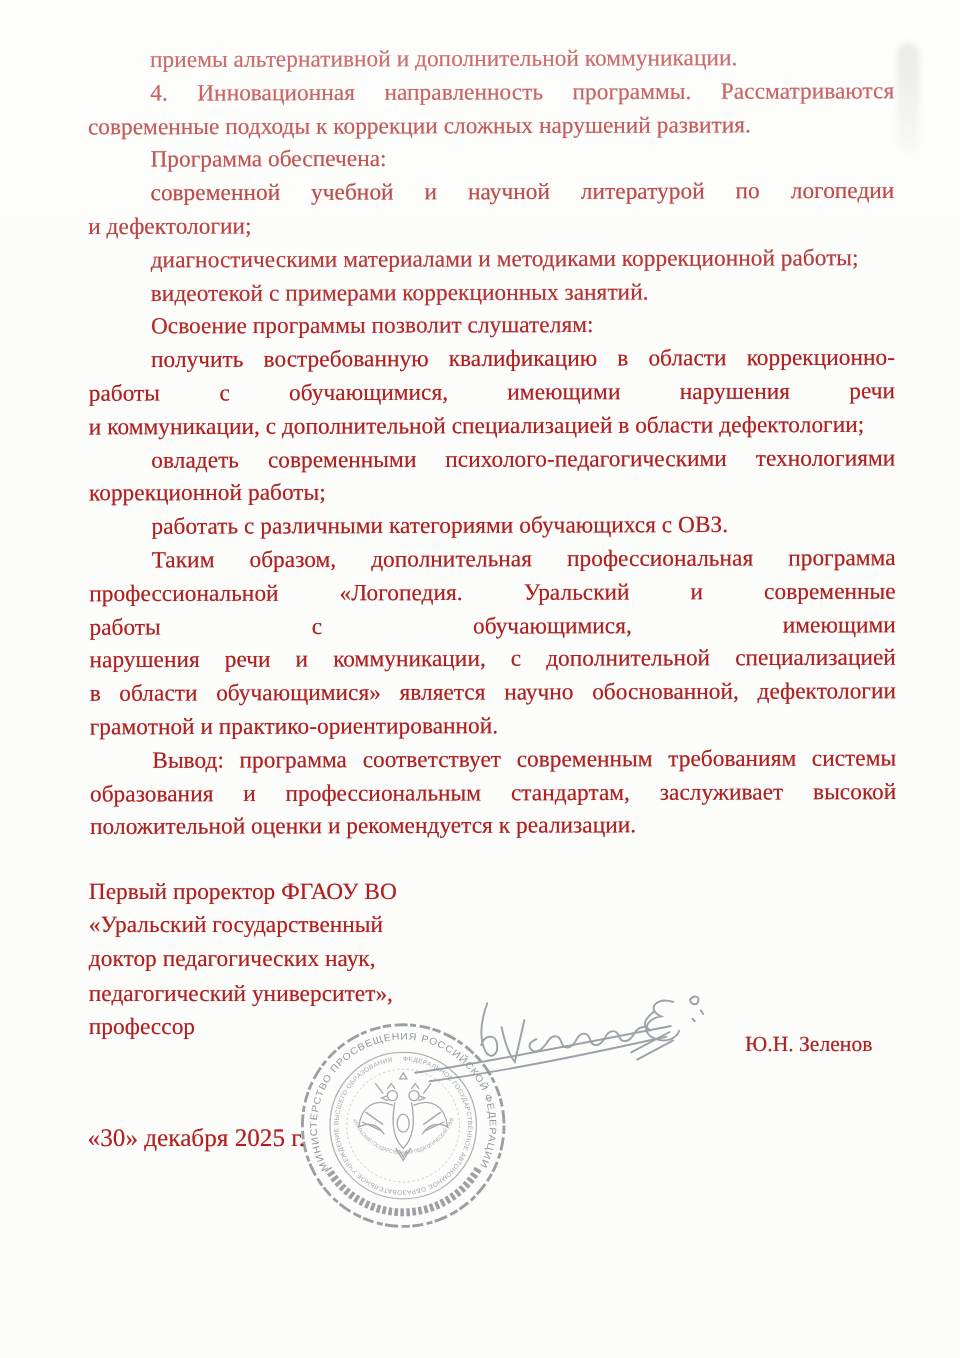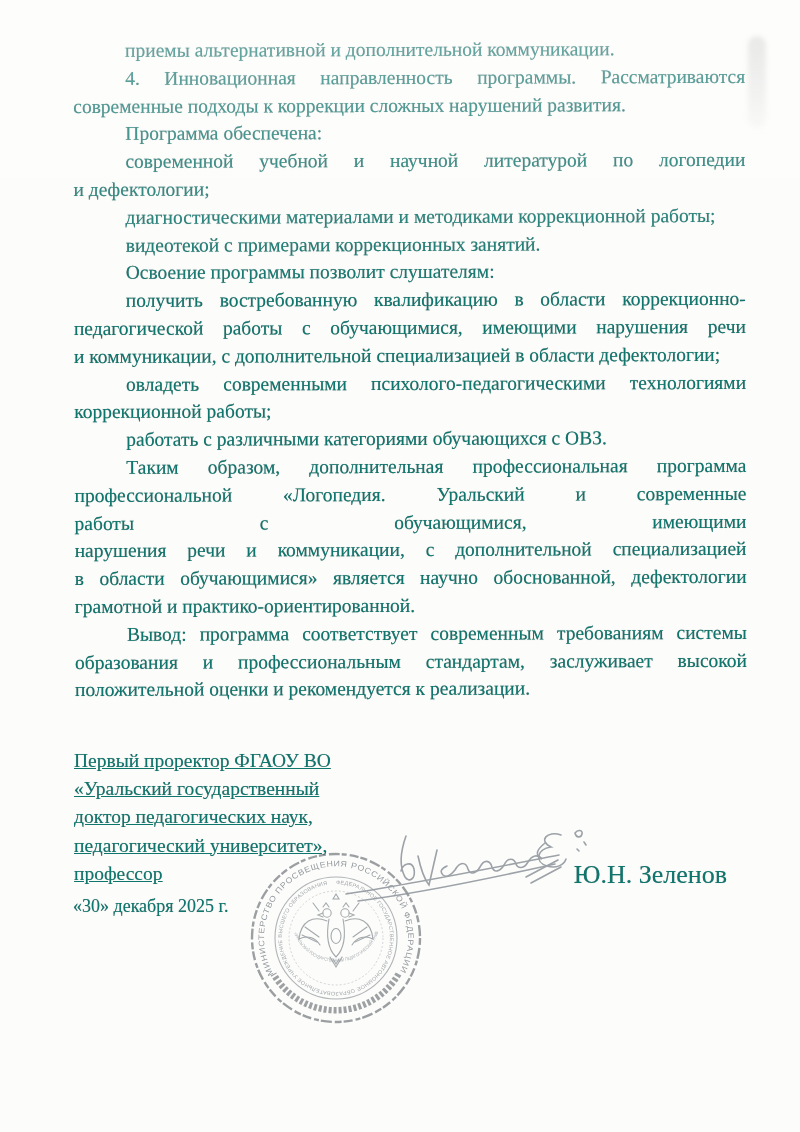--- a/index.html
+++ b/index.html
@@ -24,48 +24,47 @@
     position:absolute;left:73px;top:37px;width:672px;
     font-size:19.5px;line-height:27.8px;
     transform:rotate(-0.18deg);transform-origin:left top;
     text-shadow:0 0 .7px rgba(70,70,70,.55);
     z-index:2;
   }
   .line{height:27.8px;white-space:nowrap;overflow:visible;}
   .line.j{display:flex;justify-content:space-between;}
   .line.ind{padding-left:52px;}
   .sign-block{
-    position:absolute;left:74px;top:747px;
+    position:absolute;left:74px;top:730px;
     font-size:19.5px;line-height:28.2px;
     text-shadow:0 0 .7px rgba(70,70,70,.5);
     z-index:2;
-    text-decoration:underline;
   }
   .signee{
     position:absolute;top:860px;right:73px;
-    font-size:26px;text-shadow:0 0 .7px rgba(70,70,70,.5);z-index:2;
+    font-size:18px;text-shadow:0 0 .7px rgba(70,70,70,.5);z-index:2;
   }
   .date-line{
-    position:absolute;left:73px;top:896px;
-    font-size:18px;text-shadow:0 0 .7px rgba(70,70,70,.5);z-index:2;
+    position:absolute;left:73px;top:936px;
+    font-size:21px;text-shadow:0 0 .7px rgba(70,70,70,.5);z-index:2;
   }
   .stamp{
     position:absolute;left:249px;top:851px;width:174px;height:174px;
     z-index:1;opacity:.88;filter:blur(.3px);
   }
   .stamp text{font-family:"Liberation Sans","DejaVu Sans",sans-serif;}
   .handsig{
     position:absolute;left:330px;top:822px;width:285px;height:95px;
     z-index:3;
   }
 </style>
 </head>
 <body>
 
-<div class="page" style="background: rgb(252, 252, 250); color: #0f766e;">
+<div class="page" style="background: rgb(252, 252, 250); color: #b91c1c;">
 
   <div class="fade-top"></div>
   <div class="streak"></div>
 
   <div id="body-text" class="body-text">
       <div class="line ind">приемы альтернативной и дополнительной коммуникации.</div>
       <div class="line ind j">
         <span>4.</span>
         <span>Инновационная</span>
         <span>направленность</span>
@@ -89,21 +88,20 @@
       <div class="line ind">Освоение программы позволит слушателям:</div>
       <div class="line ind j">
         <span>получить</span>
         <span>востребованную</span>
         <span>квалификацию</span>
         <span>в</span>
         <span>области</span>
         <span>коррекционно-</span>
       </div>
       <div class="line j">
-        <span>педагогической</span>
         <span>работы</span>
         <span>с</span>
         <span>обучающимися,</span>
         <span>имеющими</span>
         <span>нарушения</span>
         <span>речи</span>
       </div>
       <div class="line">и коммуникации, с дополнительной специализацией в области дефектологии;</div>
       <div class="line ind j">
         <span>овладеть</span>

